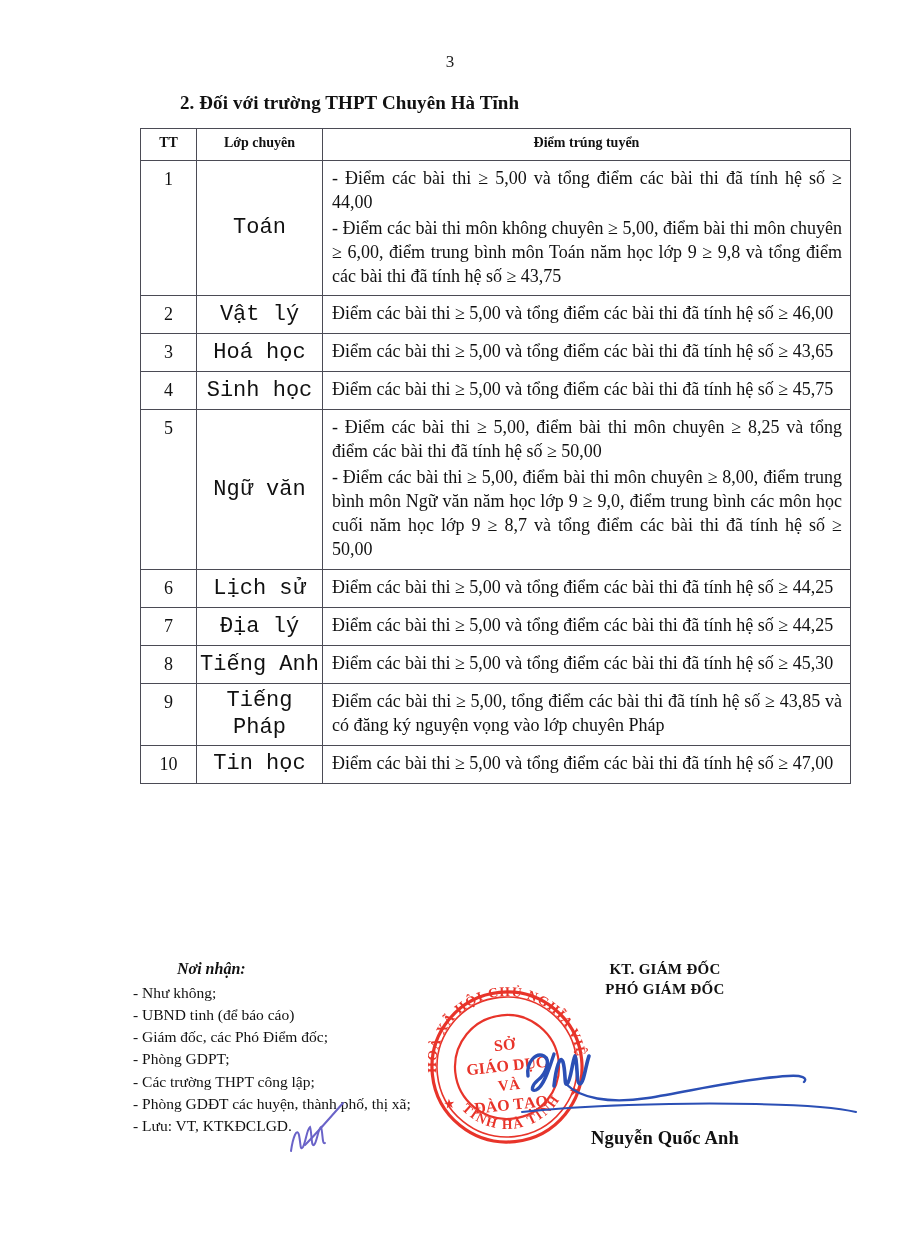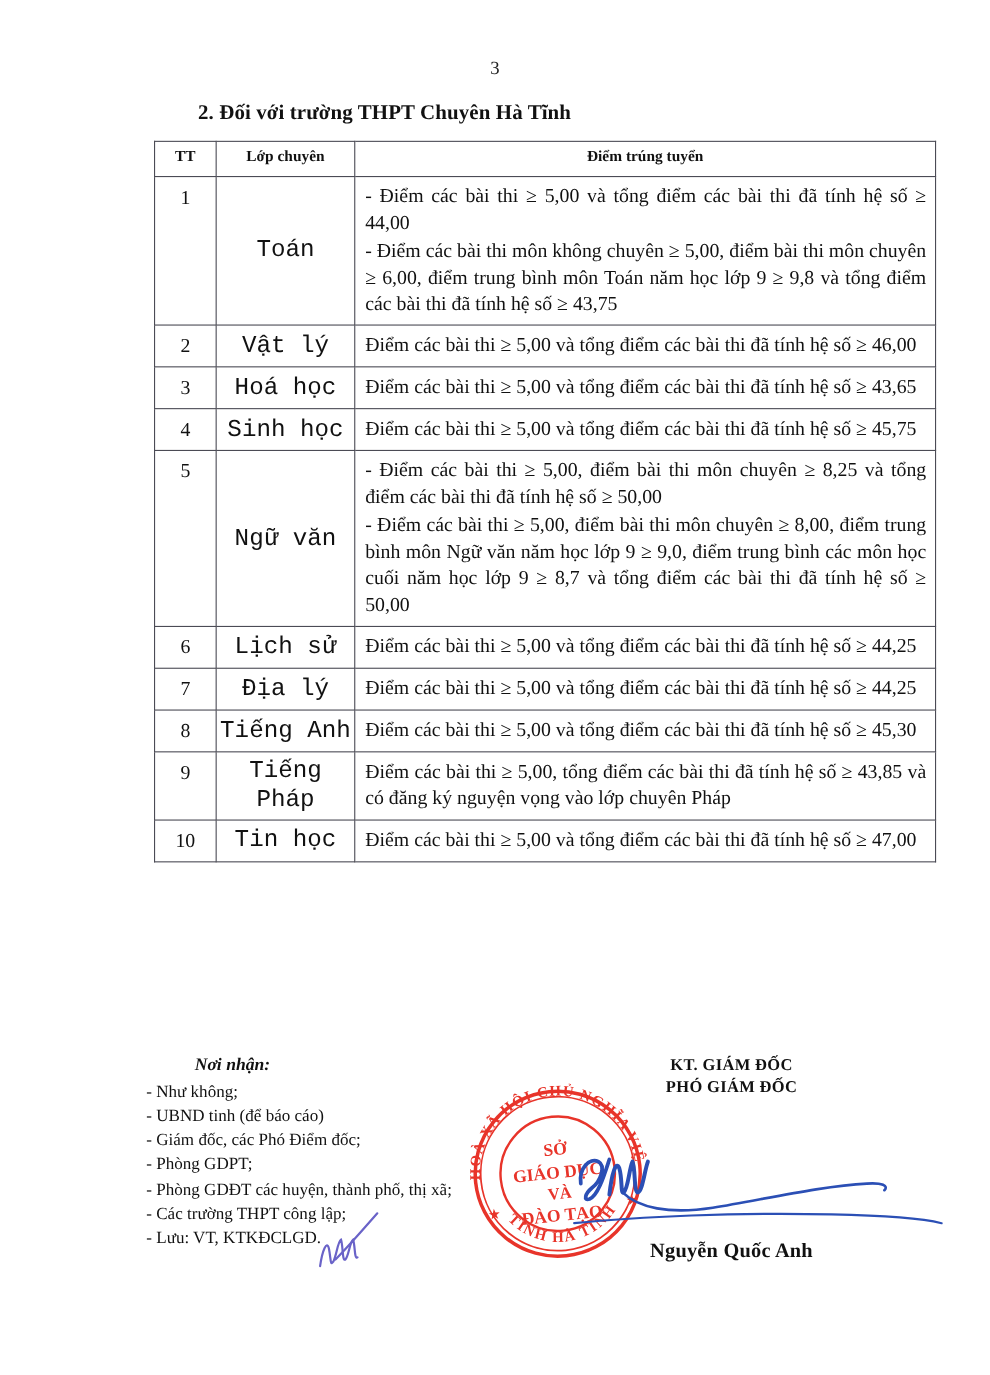--- a/index.html
+++ b/index.html
@@ -277,22 +277,22 @@
       </tbody>
   </table>
 
   <div class="recipients">
     <div class="rec-title">Nơi nhận:</div>
     <ul>
         <li>- Như không;</li>
         <li>- UBND tinh (để báo cáo)</li>
         <li>- Giám đốc, các Phó Điểm đốc;</li>
         <li>- Phòng GDPT;</li>
+        <li>- Các trường THPT công lập;</li>
         <li>- Phòng GDĐT các huyện, thành phố, thị xã;</li>
-        <li>- Các trường THPT công lập;</li>
         <li>- Lưu: VT, KTKĐCLGD.</li>
       </ul>
   </div>
 
   <div class="signature-block">
     <div class="sig-title">KT. GIÁM ĐỐC</div>
     <div class="sig-title">PHÓ GIÁM ĐỐC</div>
   </div>
 
   <div class="signer-name">Nguyễn Quốc Anh</div>

